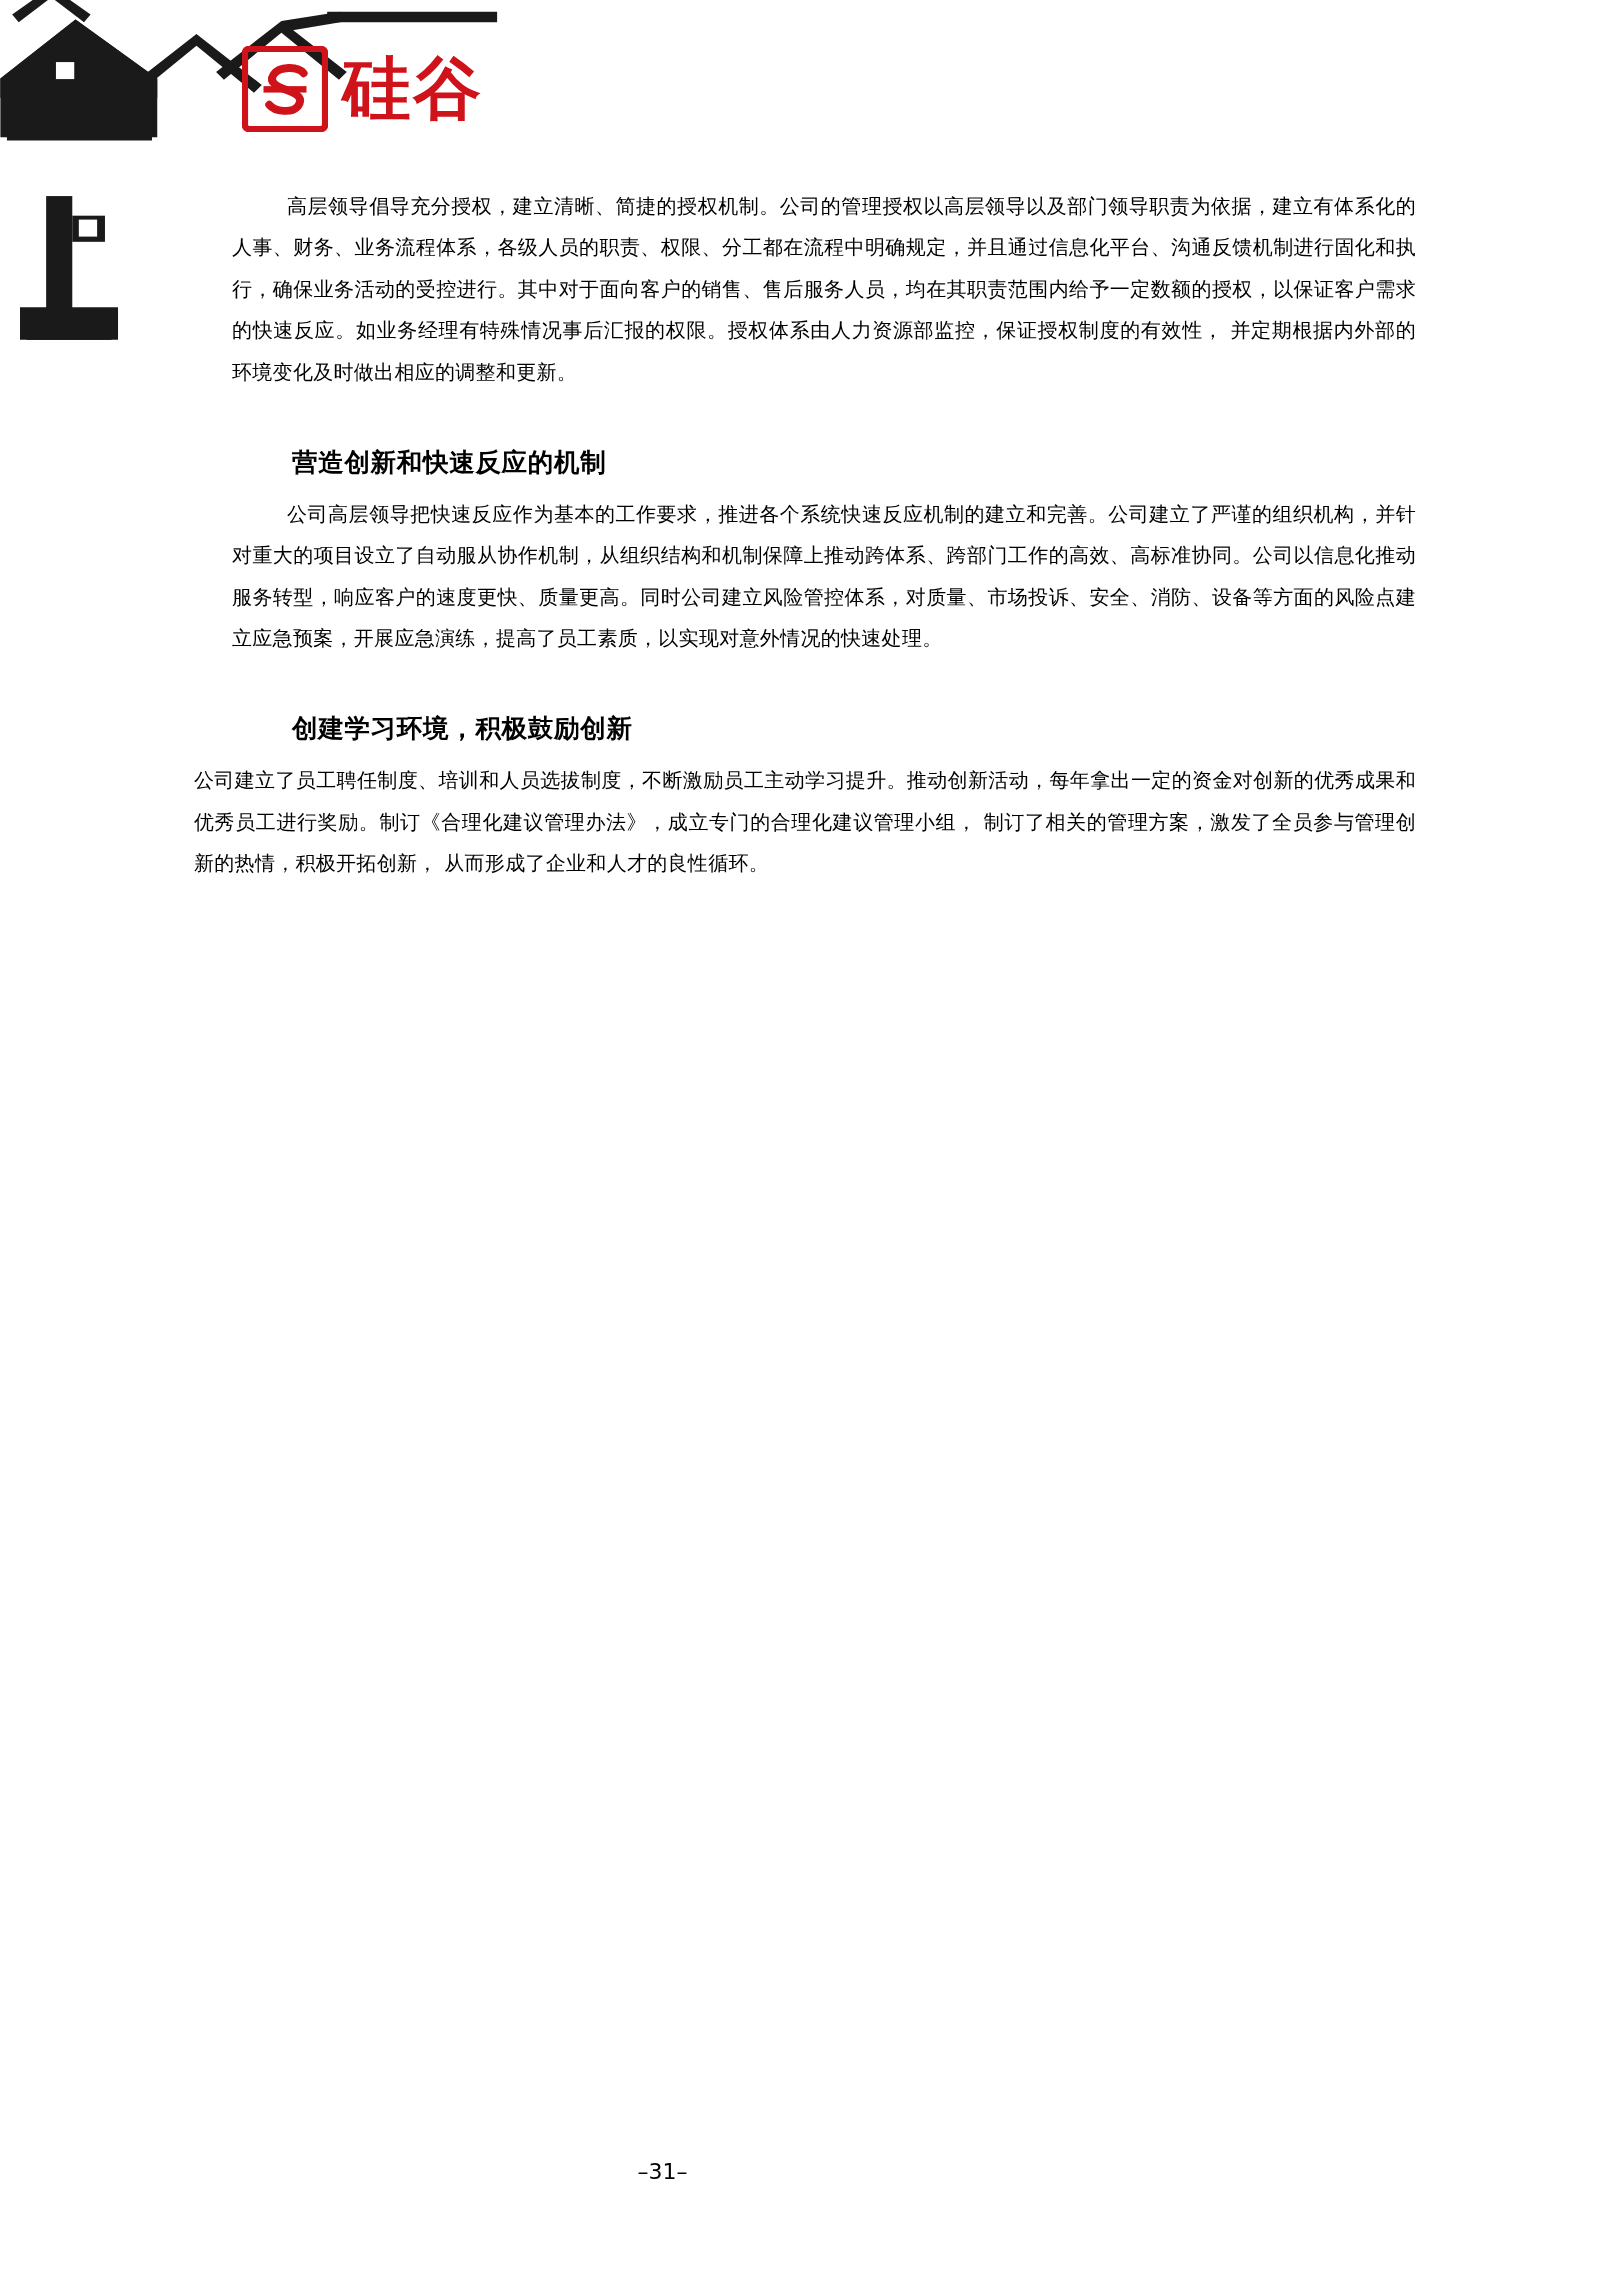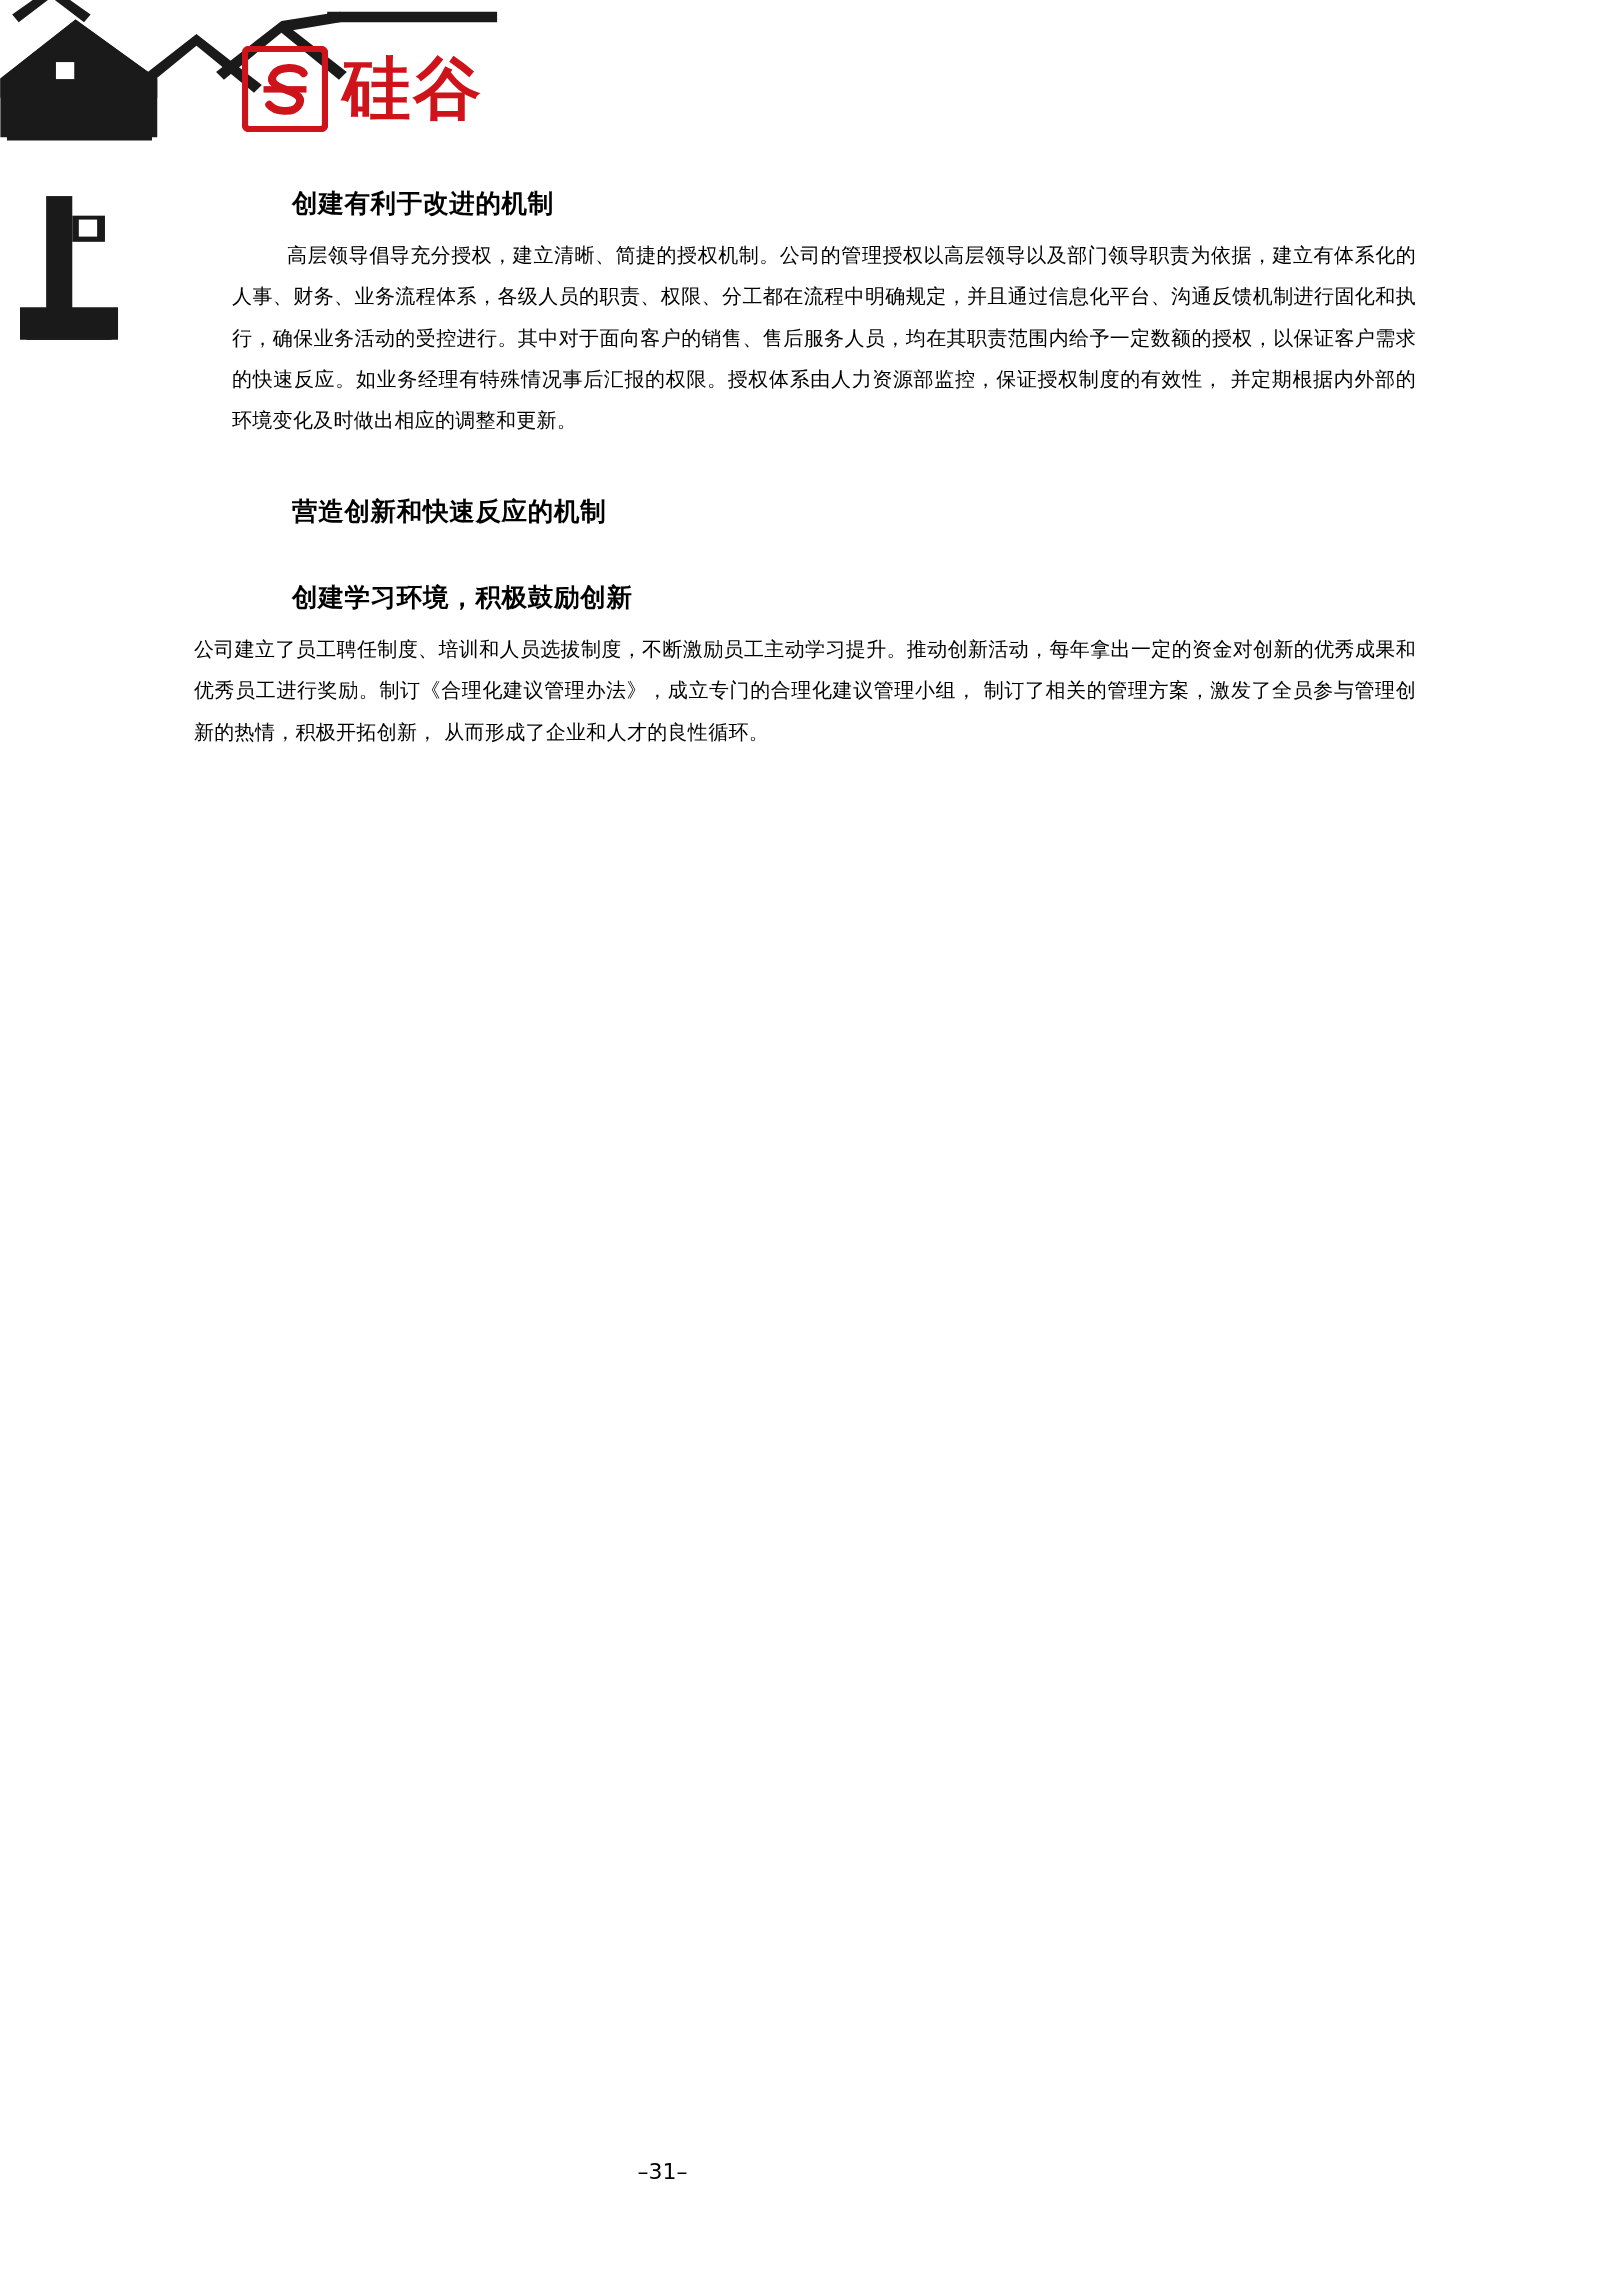--- a/index.html
+++ b/index.html
@@ -149,26 +149,26 @@
       <path d="M86 38 C78 28 52 28 44 40 C36 52 52 58 64 62 C78 67 86 74 78 84 C70 94 46 92 38 82" fill="none" stroke="#cf131a" stroke-width="11" stroke-linecap="round"></path>
       <rect x="30" y="56" width="60" height="9" fill="#cf131a"></rect>
     </svg>
     <div id="logo-text">硅谷</div>
   </div>
 </div>
 
 <div id="doc-body">
 
   <div>
-    <h2 class="heading">创建有利于改进的机制</h2>
     <p class="para indent">高层领导倡导充分授权，建立清晰、简捷的授权机制。公司的管理授权以高层领导以及部门领导职责为依据，建立有体系化的人事、财务、业务流程体系，各级人员的职责、权限、分工都在流程中明确规定，并且通过信息化平台、沟通反馈机制进行固化和执行，确保业务活动的受控进行。其中对于面向客户的销售、售后服务人员，均在其职责范围内给予一定数额的授权，以保证客户需求的快速反应。如业务经理有特殊情况事后汇报的权限。授权体系由人力资源部监控，保证授权制度的有效性， 并定期根据内外部的环境变化及时做出相应的调整和更新。</p>
   </div>
 
   <div>
     <h2 class="heading h-spaced">营造创新和快速反应的机制</h2>
+    <p class="para indent">公司高层领导把快速反应作为基本的工作要求，推进各个系统快速反应机制的建立和完善。公司建立了严谨的组织机构，并针对重大的项目设立了自动服从协作机制，从组织结构和机制保障上推动跨体系、跨部门工作的高效、高标准协同。公司以信息化推动服务转型，响应客户的速度更快、质量更高。同时公司建立风险管控体系，对质量、市场投诉、安全、消防、设备等方面的风险点建立应急预案，开展应急演练，提高了员工素质，以实现对意外情况的快速处理。</p>
   </div>
 
   <div>
     <h2 class="heading h-spaced">创建学习环境，积极鼓励创新</h2>
     <p class="para no-indent">公司建立了员工聘任制度、培训和人员选拔制度，不断激励员工主动学习提升。推动创新活动，每年拿出一定的资金对创新的优秀成果和优秀员工进行奖励。制订《合理化建议管理办法》，成立专门的合理化建议管理小组， 制订了相关的管理方案，激发了全员参与管理创新的热情，积极开拓创新， 从而形成了企业和人才的良性循环。</p>
   </div>
 
 </div>
 
 <div id="page-footer">

